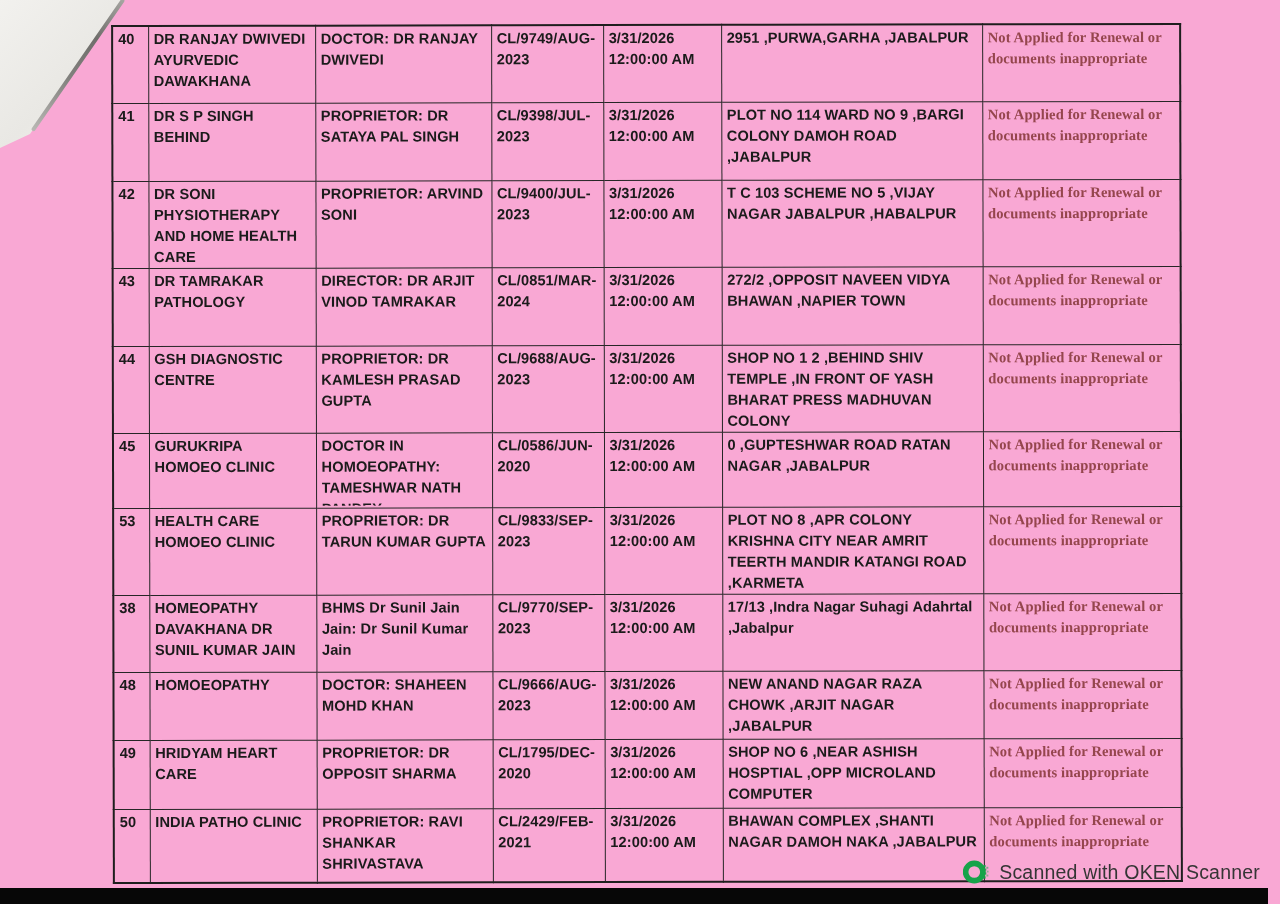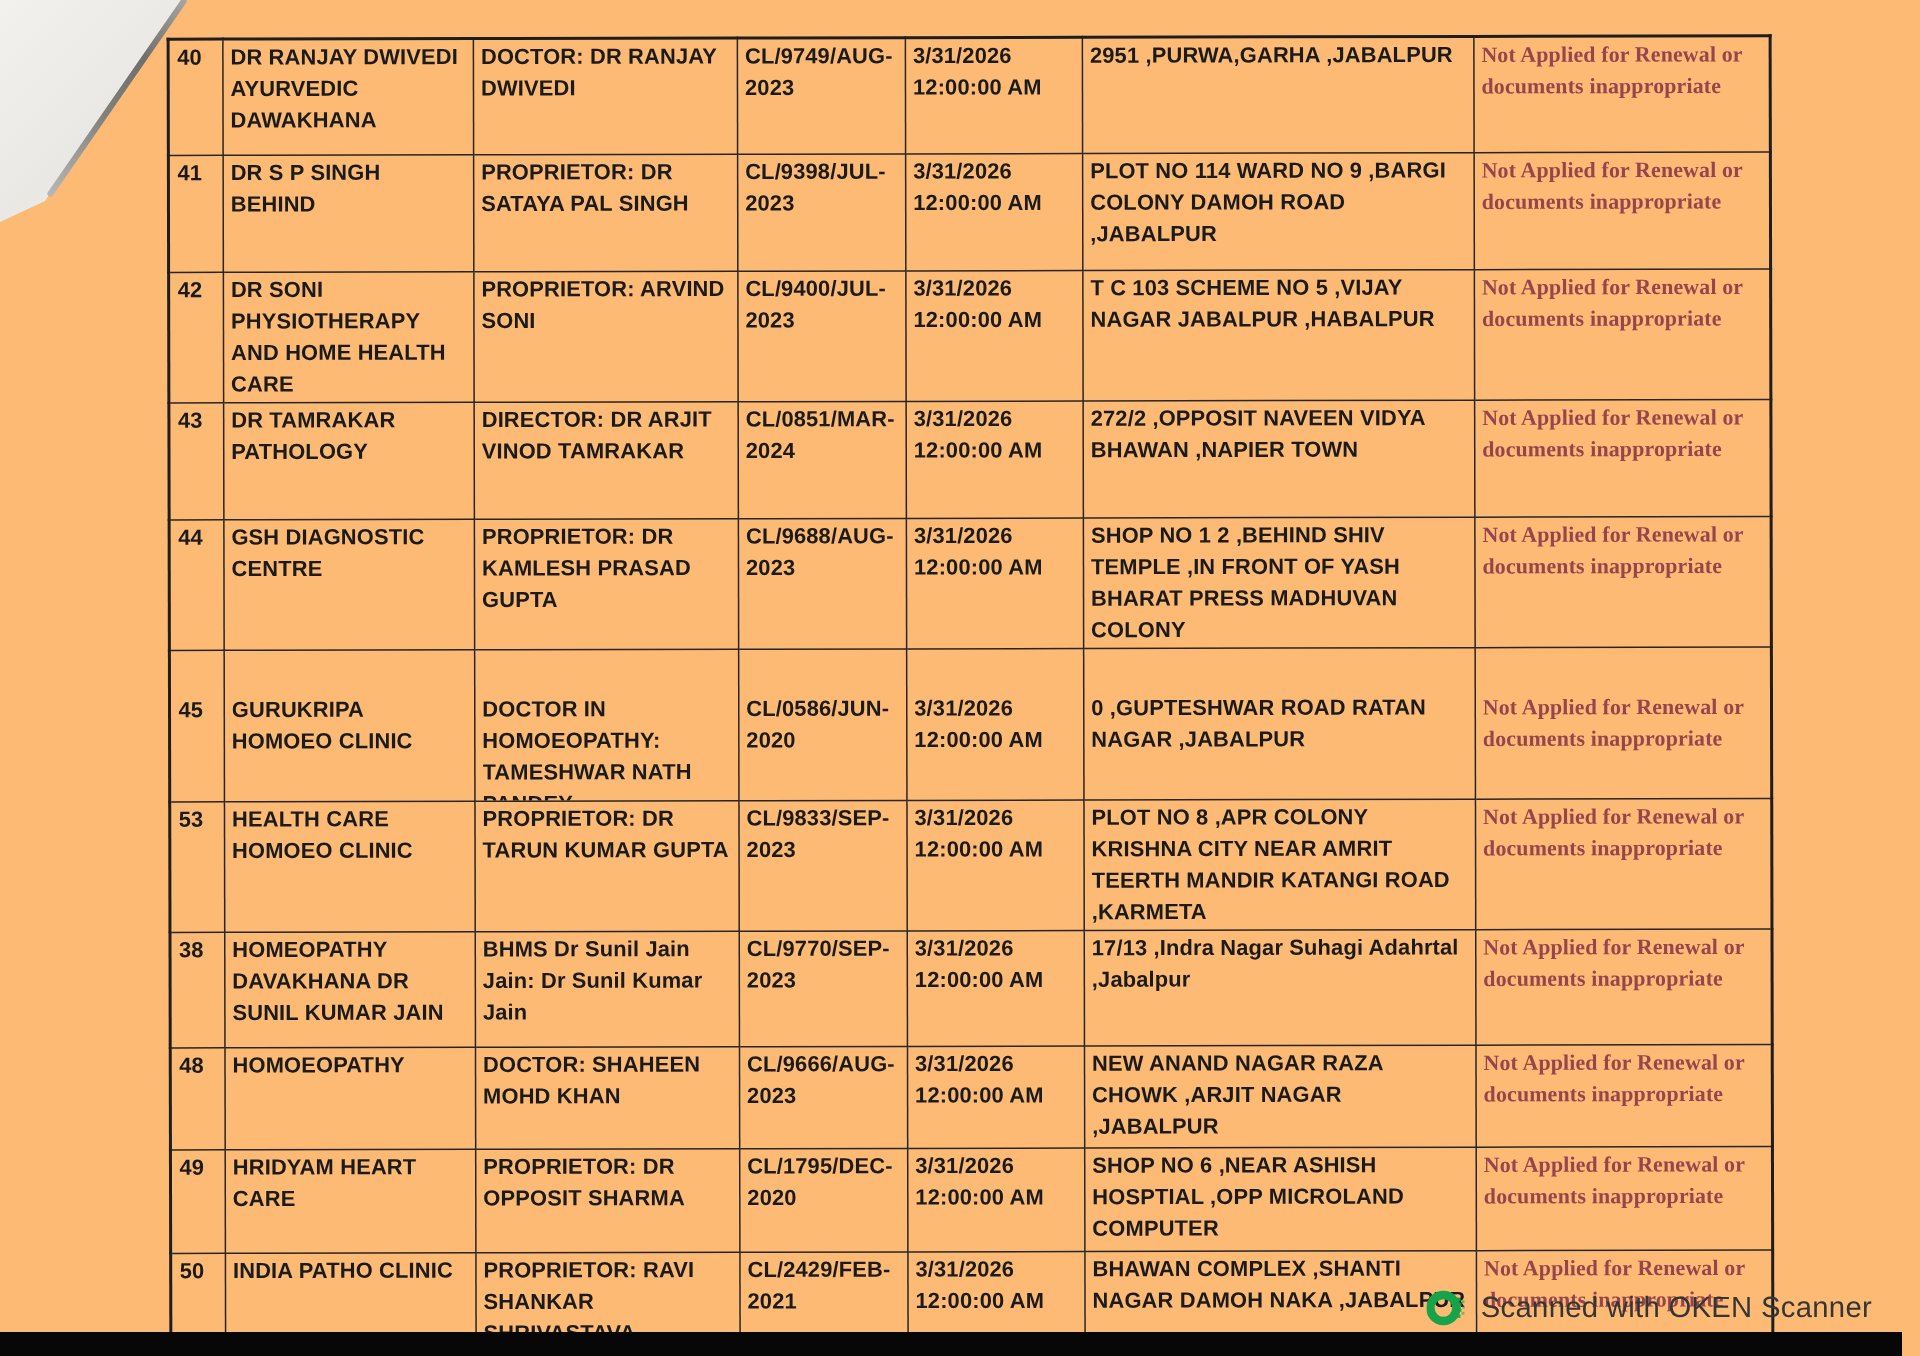--- a/index.html
+++ b/index.html
@@ -3,21 +3,21 @@
 <meta charset="utf-8">
 <style>
   html,body{margin:0;padding:0;}
   body{
     width:1280px;height:904px;position:relative;overflow:hidden;
     background:#ffffff;
     font-family:"Liberation Sans", sans-serif;
     --status-color:#95464d;
     --logo-green:#17a34a;
   }
-  .page{position:absolute;inset:0;background:#fdba74;}
+  .page{position:absolute;inset:0;background:#f9a8d4;}
 
   
   .corner-shade{
     position:absolute;left:0;top:0;width:126px;height:148px;
     clip-path:polygon(0 0,122px 0,30px 134px,0 148px);
     background:linear-gradient(135deg,#f2f1ee 0%,#e9e8e4 55%,#f6f5f2 100%);
   }
   .corner-line{
     position:absolute;left:-2px;top:63px;width:160px;height:4px;
     background:linear-gradient(90deg,#b9b8b4,#82817e 40%,#6f6e6b 70%,#a7a6a2);
@@ -52,25 +52,25 @@
   table.lt tr:nth-child(3) td{height:74px}
   table.lt tr:nth-child(4) td{height:75px}
   table.lt tr:nth-child(5) td{height:74px}
   table.lt tr:nth-child(6) td{height:72px}
   table.lt tr:nth-child(7) td{height:65px}
   table.lt tr:nth-child(8) td{height:74px}
   table.lt tr:nth-child(9) td{height:65px}
   table.lt tr:nth-child(10) td{height:66px}
   table.lt tr:nth-child(11) td{height:70px}
   
-  table.lt tr:nth-child(6) td .cellwrap{max-height:70px;overflow:hidden;margin-top:28px;}
+  table.lt tr:nth-child(6) td .cellwrap{max-height:70px;overflow:hidden;}
 
   
   .scan-footer{
-    position:absolute;right:32px;top:856px;height:32px;
+    position:absolute;right:20px;top:856px;height:32px;
     display:flex;align-items:center;gap:10px;
   }
   .oken-logo{color:var(--logo-green);width:26px;height:26px;display:block;}
   .scan-label{font-size:19.5px;color:#353535;letter-spacing:0.2px;}
 
   .bottom-bar{
     position:absolute;left:0;bottom:0;width:1268px;height:16px;
     background:#070707;
   }
 </style>

